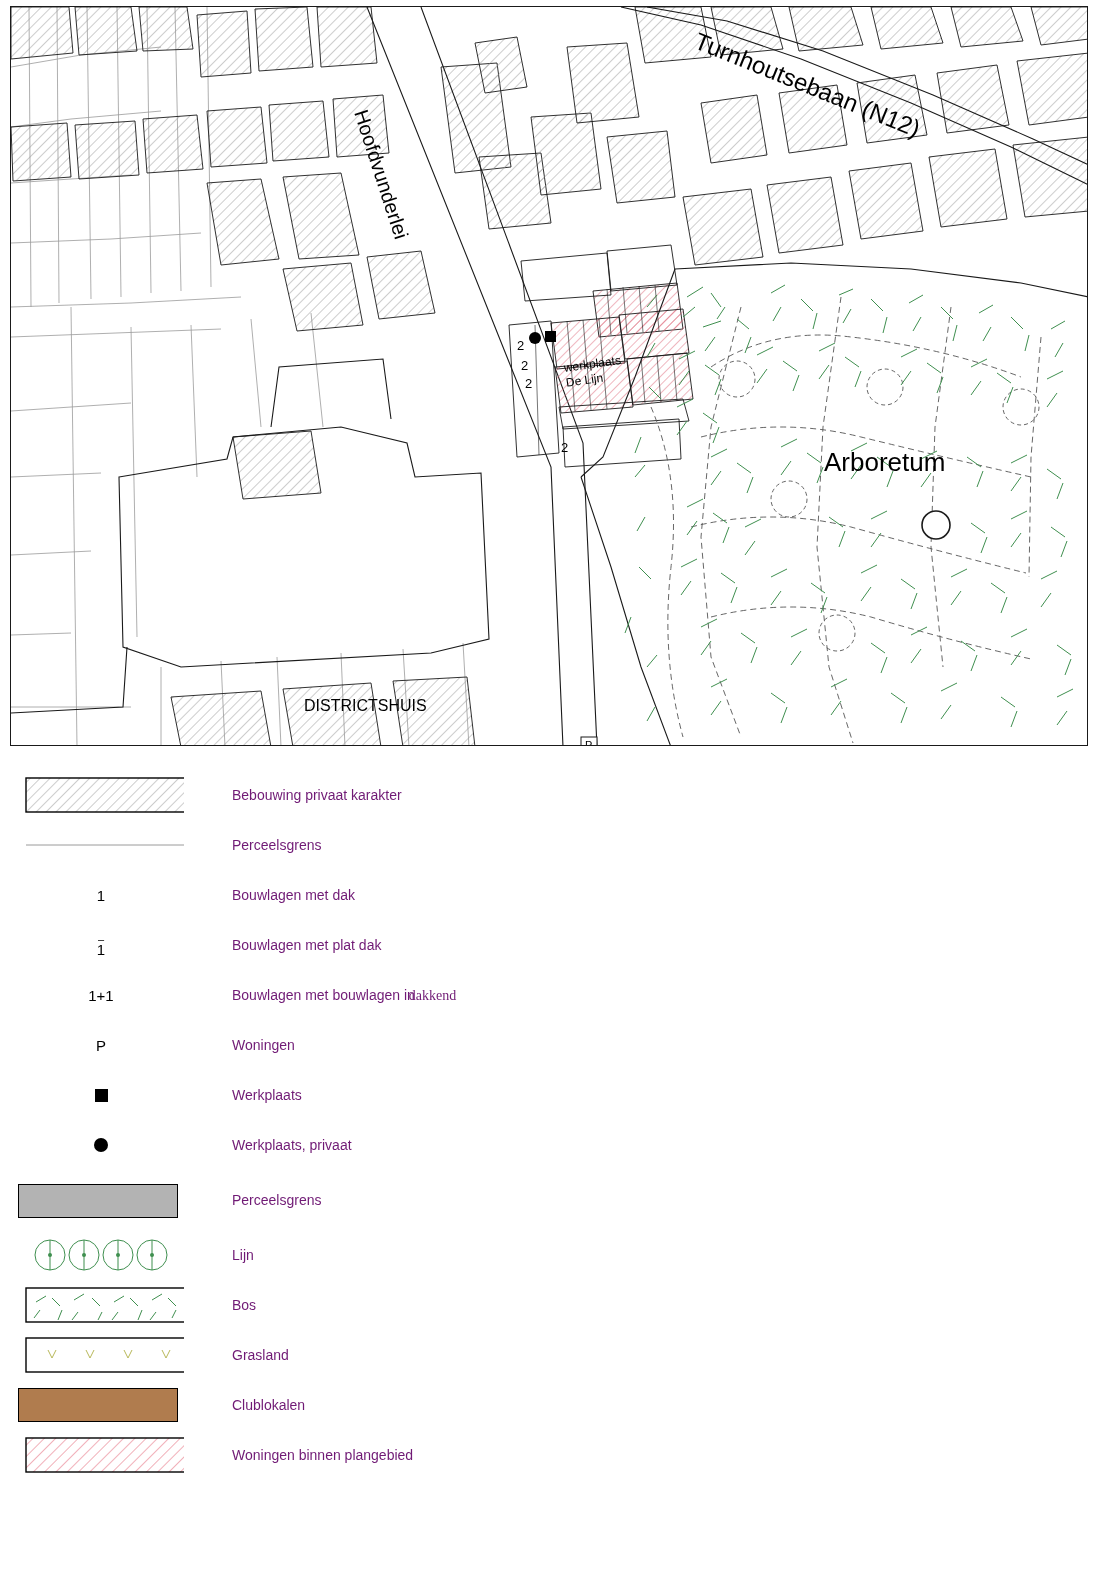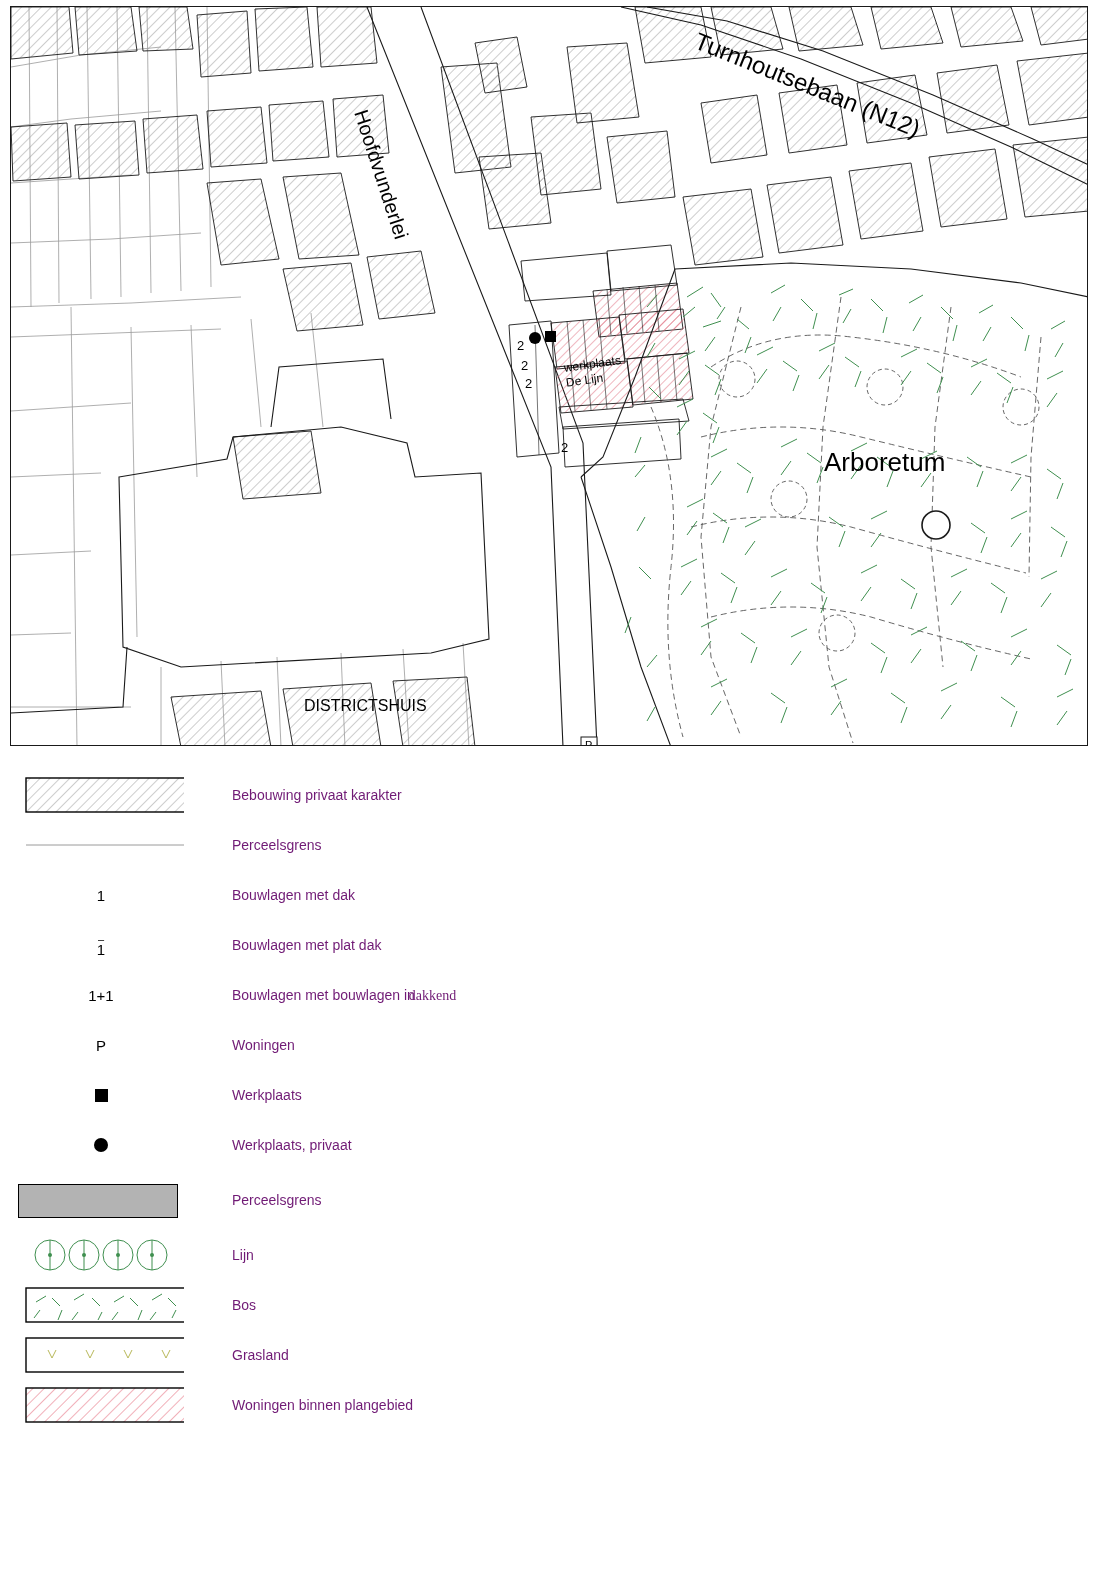--- a/index.html
+++ b/index.html
@@ -498,20 +498,24 @@
           <path d="M68 20 l4 8 l4 -8"></path>
           <path d="M106 20 l4 8 l4 -8"></path>
           <path d="M144 20 l4 8 l4 -8"></path>
         </g>
       </svg>
     </div>
     <div class="legend-text">Grasland</div>
   </div>
 
 
+  <div class="legend-row">
+    <div class="swatch" style="background:#b07c4e;"></div>
+    <div class="legend-text">Clublokalen</div>
+  </div>
 
   <div class="legend-row">
     <div class="legend-sym">
       <svg width="166" height="50" xmlns="http://www.w3.org/2000/svg">
         <defs>
           <pattern id="lgPink" width="8" height="8" patternTransform="rotate(45)" patternUnits="userSpaceOnUse">
             <line x1="0" y1="0" x2="0" y2="8" stroke="#e87a8a" stroke-width="1.2"></line>
           </pattern>
         </defs>
         <rect x="8" y="8" width="160" height="34" fill="url(#lgPink)" stroke="#000" stroke-width="1.4"></rect>

